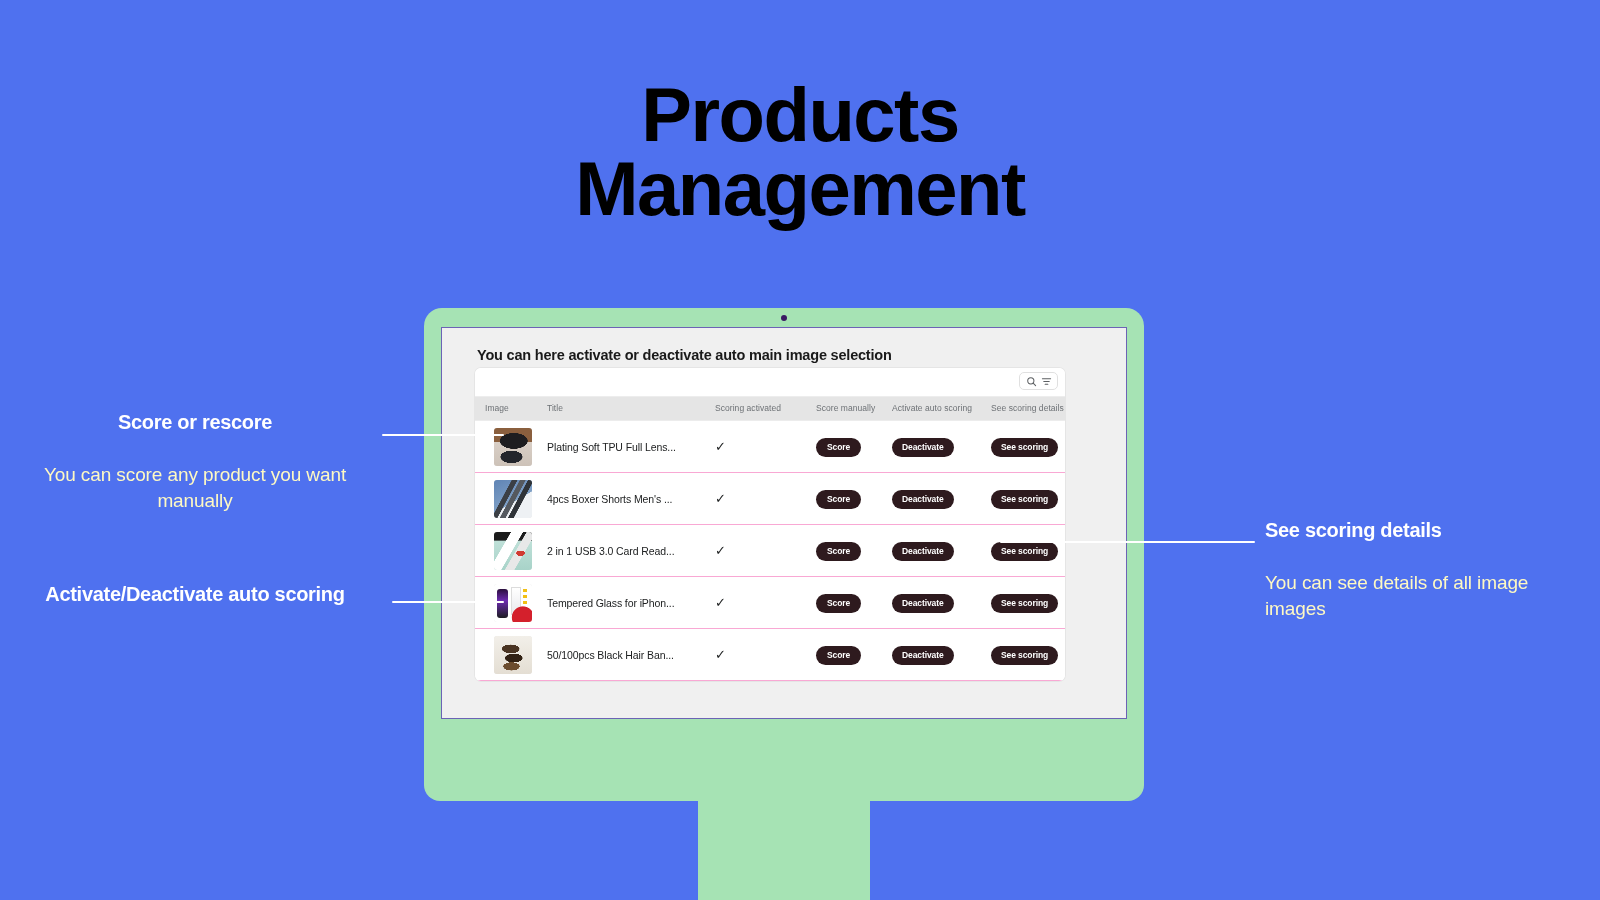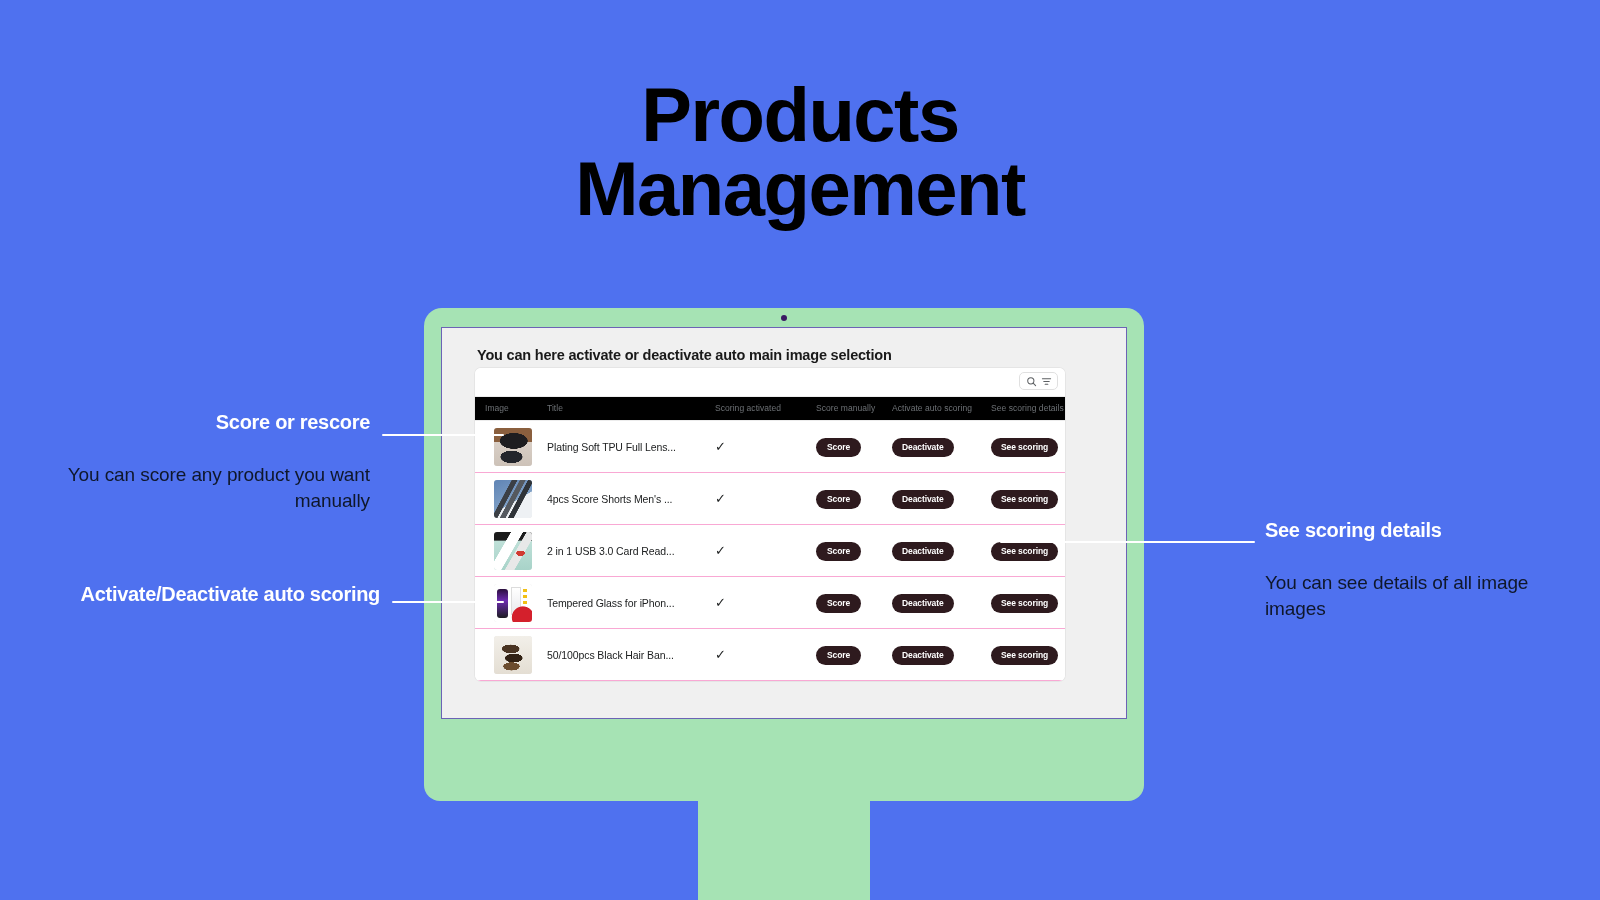--- a/index.html
+++ b/index.html
@@ -127,21 +127,21 @@
     width: 100%;
     border-collapse: collapse;
     table-layout: fixed;
   }
   table.products thead th {
     font-size: 8.5px;
     font-weight: 400;
     color: #6d7175;
     text-align: left;
     padding: 6px 0 7px 0;
-    background: #000000;
+    background: #e5e5e5;
     border-bottom: 1px solid #ececec;
     letter-spacing: 0.05px;
   }
   table.products tbody td {
     border-bottom: 1px solid #f9a8d4;
     padding: 0;
     vertical-align: middle;
     height: 51px;
     background: #fff;
   }
@@ -205,24 +205,24 @@
     font-weight: 700;
     letter-spacing: -0.3px;
     margin-bottom: 4px;
     line-height: 1.2;
   }
   .anno-body {
     font-size: 19px;
     font-weight: 400;
     line-height: 1.35;
     letter-spacing: -0.1px;
-    color: #0f172a;
+    color: #fef9c3;
     margin-top: 28px;
   }
-  .anno-left { text-align: right; }
+  .anno-left { text-align: center; }
   .anno-right { text-align: left; }
 
   .leader {
     position: absolute;
     height: 2px;
     background: #ffffff;
     border-radius: 1px;
   }
 
   
@@ -312,21 +312,21 @@
               <td class="col-image">
                 <div class="thumb">
                   <span style="background:linear-gradient(150deg,#5f84b5 0%,#7fa0c6 55%,#eef1f4 56%,#eef1f4 100%);"></span>
                   <span style="background:
                     linear-gradient(118deg, rgba(0,0,0,0) 30%, #3b3f45 31%, #3b3f45 40%, rgba(0,0,0,0) 41%),
                     linear-gradient(118deg, rgba(0,0,0,0) 44%, #55595f 45%, #55595f 54%, rgba(0,0,0,0) 55%),
                     linear-gradient(118deg, rgba(0,0,0,0) 58%, #2f3338 59%, #2f3338 68%, rgba(0,0,0,0) 69%);"></span>
                 </div>
               </td>
               <td>
-                <div class="prod-title">4pcs Score Shorts Men's ...</div>
+                <div class="prod-title">4pcs Boxer Shorts Men's ...</div>
               </td>
               <td>
                 <span class="check">✓</span>
               </td>
               <td>
                 <span class="pill">Score</span>
               </td>
               <td>
                 <span class="pill wide">Deactivate</span>
               </td>

